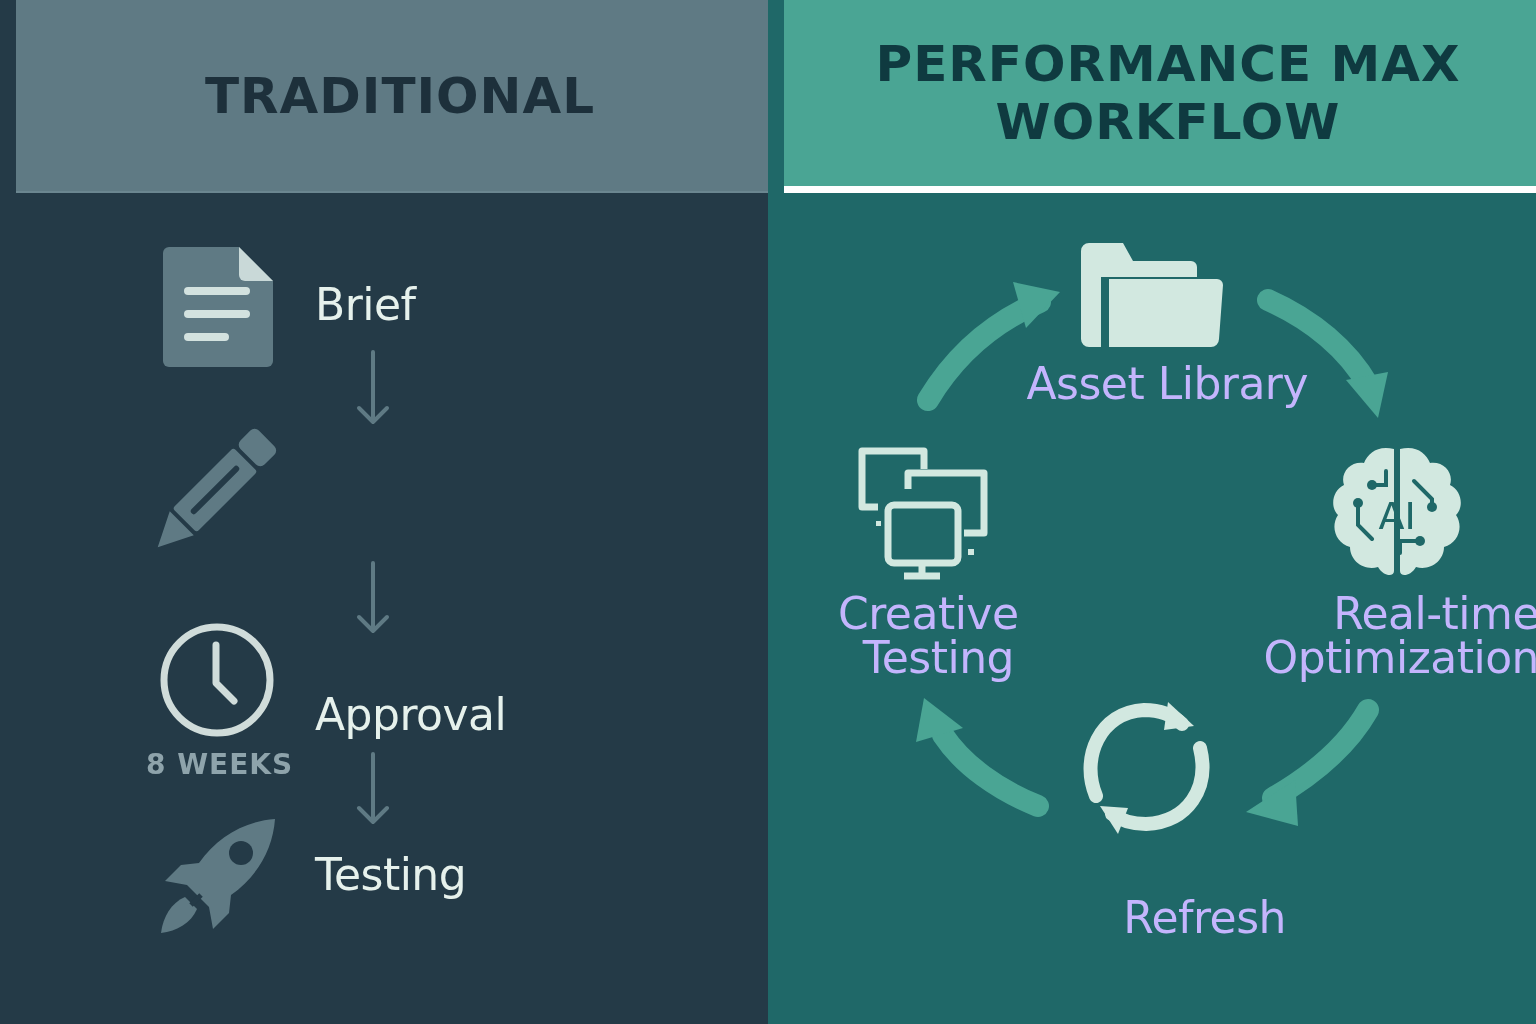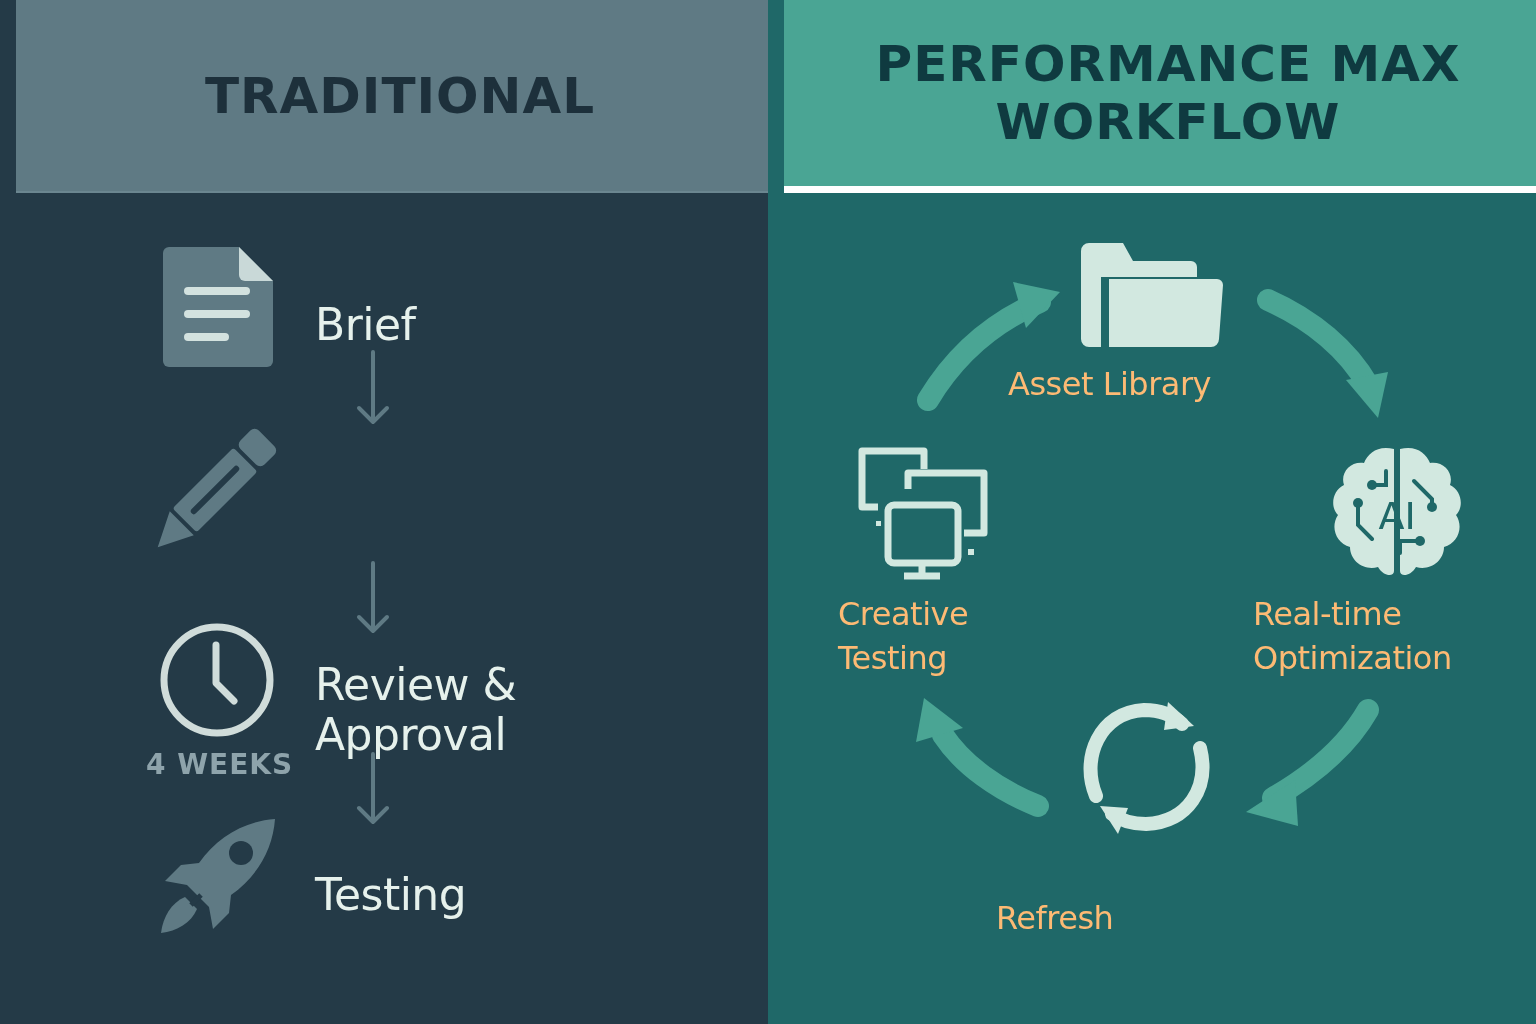--- a/index.html
+++ b/index.html
@@ -14,23 +14,23 @@
             display: flex; align-items: center; justify-content: center; text-align: center; }
   .left .header { background: #5f7a84; border-bottom: 2px solid #6b8690; }
   .right .header { background: #4aa594; border-bottom: 7px solid #ffffff; }
   .header h1 { font-family: "DejaVu Sans", sans-serif; font-weight: bold; font-size: 50px;
                line-height: 58px; letter-spacing: 1px; }
   .left .header h1 { color: #1d303b; }
   .right .header h1 { color: #0f3a40; }
 
   .abs { position: absolute; }
   .step-label { position: absolute; color: #e6f1ec; font-size: 44px; line-height: 50px;
-                font-family: "DejaVu Sans", sans-serif; letter-spacing: -0.5px; margin-top: 20px; }
-  .cycle-label { position: absolute; color: #fdba74; font-size: 32px; line-height: 44px;
-                 text-align: left; font-family: "DejaVu Sans", sans-serif; letter-spacing: -0.5px; }
+                font-family: "DejaVu Sans", sans-serif; letter-spacing: -0.5px; }
+  .cycle-label { position: absolute; color: #c4b5fd; font-size: 44px; line-height: 44px;
+                 text-align: right; font-family: "DejaVu Sans", sans-serif; letter-spacing: -0.5px; }
   .weeks { position: absolute; color: #8ea3ab; font-weight: bold; font-size: 28px;
            letter-spacing: 1px; font-family: "DejaVu Sans", sans-serif; }
   svg { display: block; }
 </style>
 </head>
 <body>
 
 <div class="panel left">
   <div class="header">
     <h1>
@@ -73,23 +73,23 @@
         <path d="M17 2 V70 M3 56 L17 70 L31 56" stroke="#5f7a84" stroke-width="4" fill="none" stroke-linecap="round" stroke-linejoin="round"></path>
       </svg>
   </div>
 
   <div class="abs" style="left:158px;top:621px;">
     <svg width="118" height="118" viewBox="0 0 118 118">
       <circle cx="59" cy="59" r="53" stroke="#d0dcda" stroke-width="7" fill="none"></circle>
       <path d="M58 24 V62 L76 80" stroke="#d0dcda" stroke-width="7" fill="none" stroke-linecap="round" stroke-linejoin="round"></path>
     </svg>
   </div>
-  <div class="weeks" style="left:146px;top:748px;">4 WEEKS</div>
+  <div class="weeks" style="left:146px;top:748px;">8 WEEKS</div>
   <div class="step-label" style="left:315px;top:640px;">
-    <span>Review &amp;</span><br>
+    <br>
     <span>Approval</span>
   </div>
 
   <div class="abs" style="left:356px;top:752px;">
     <svg width="34" height="76" viewBox="0 0 34 76">
         <path d="M17 2 V70 M3 56 L17 70 L31 56" stroke="#5f7a84" stroke-width="4" fill="none" stroke-linecap="round" stroke-linejoin="round"></path>
       </svg>
   </div>
 
   <div class="abs" style="left:155px;top:815px;">

